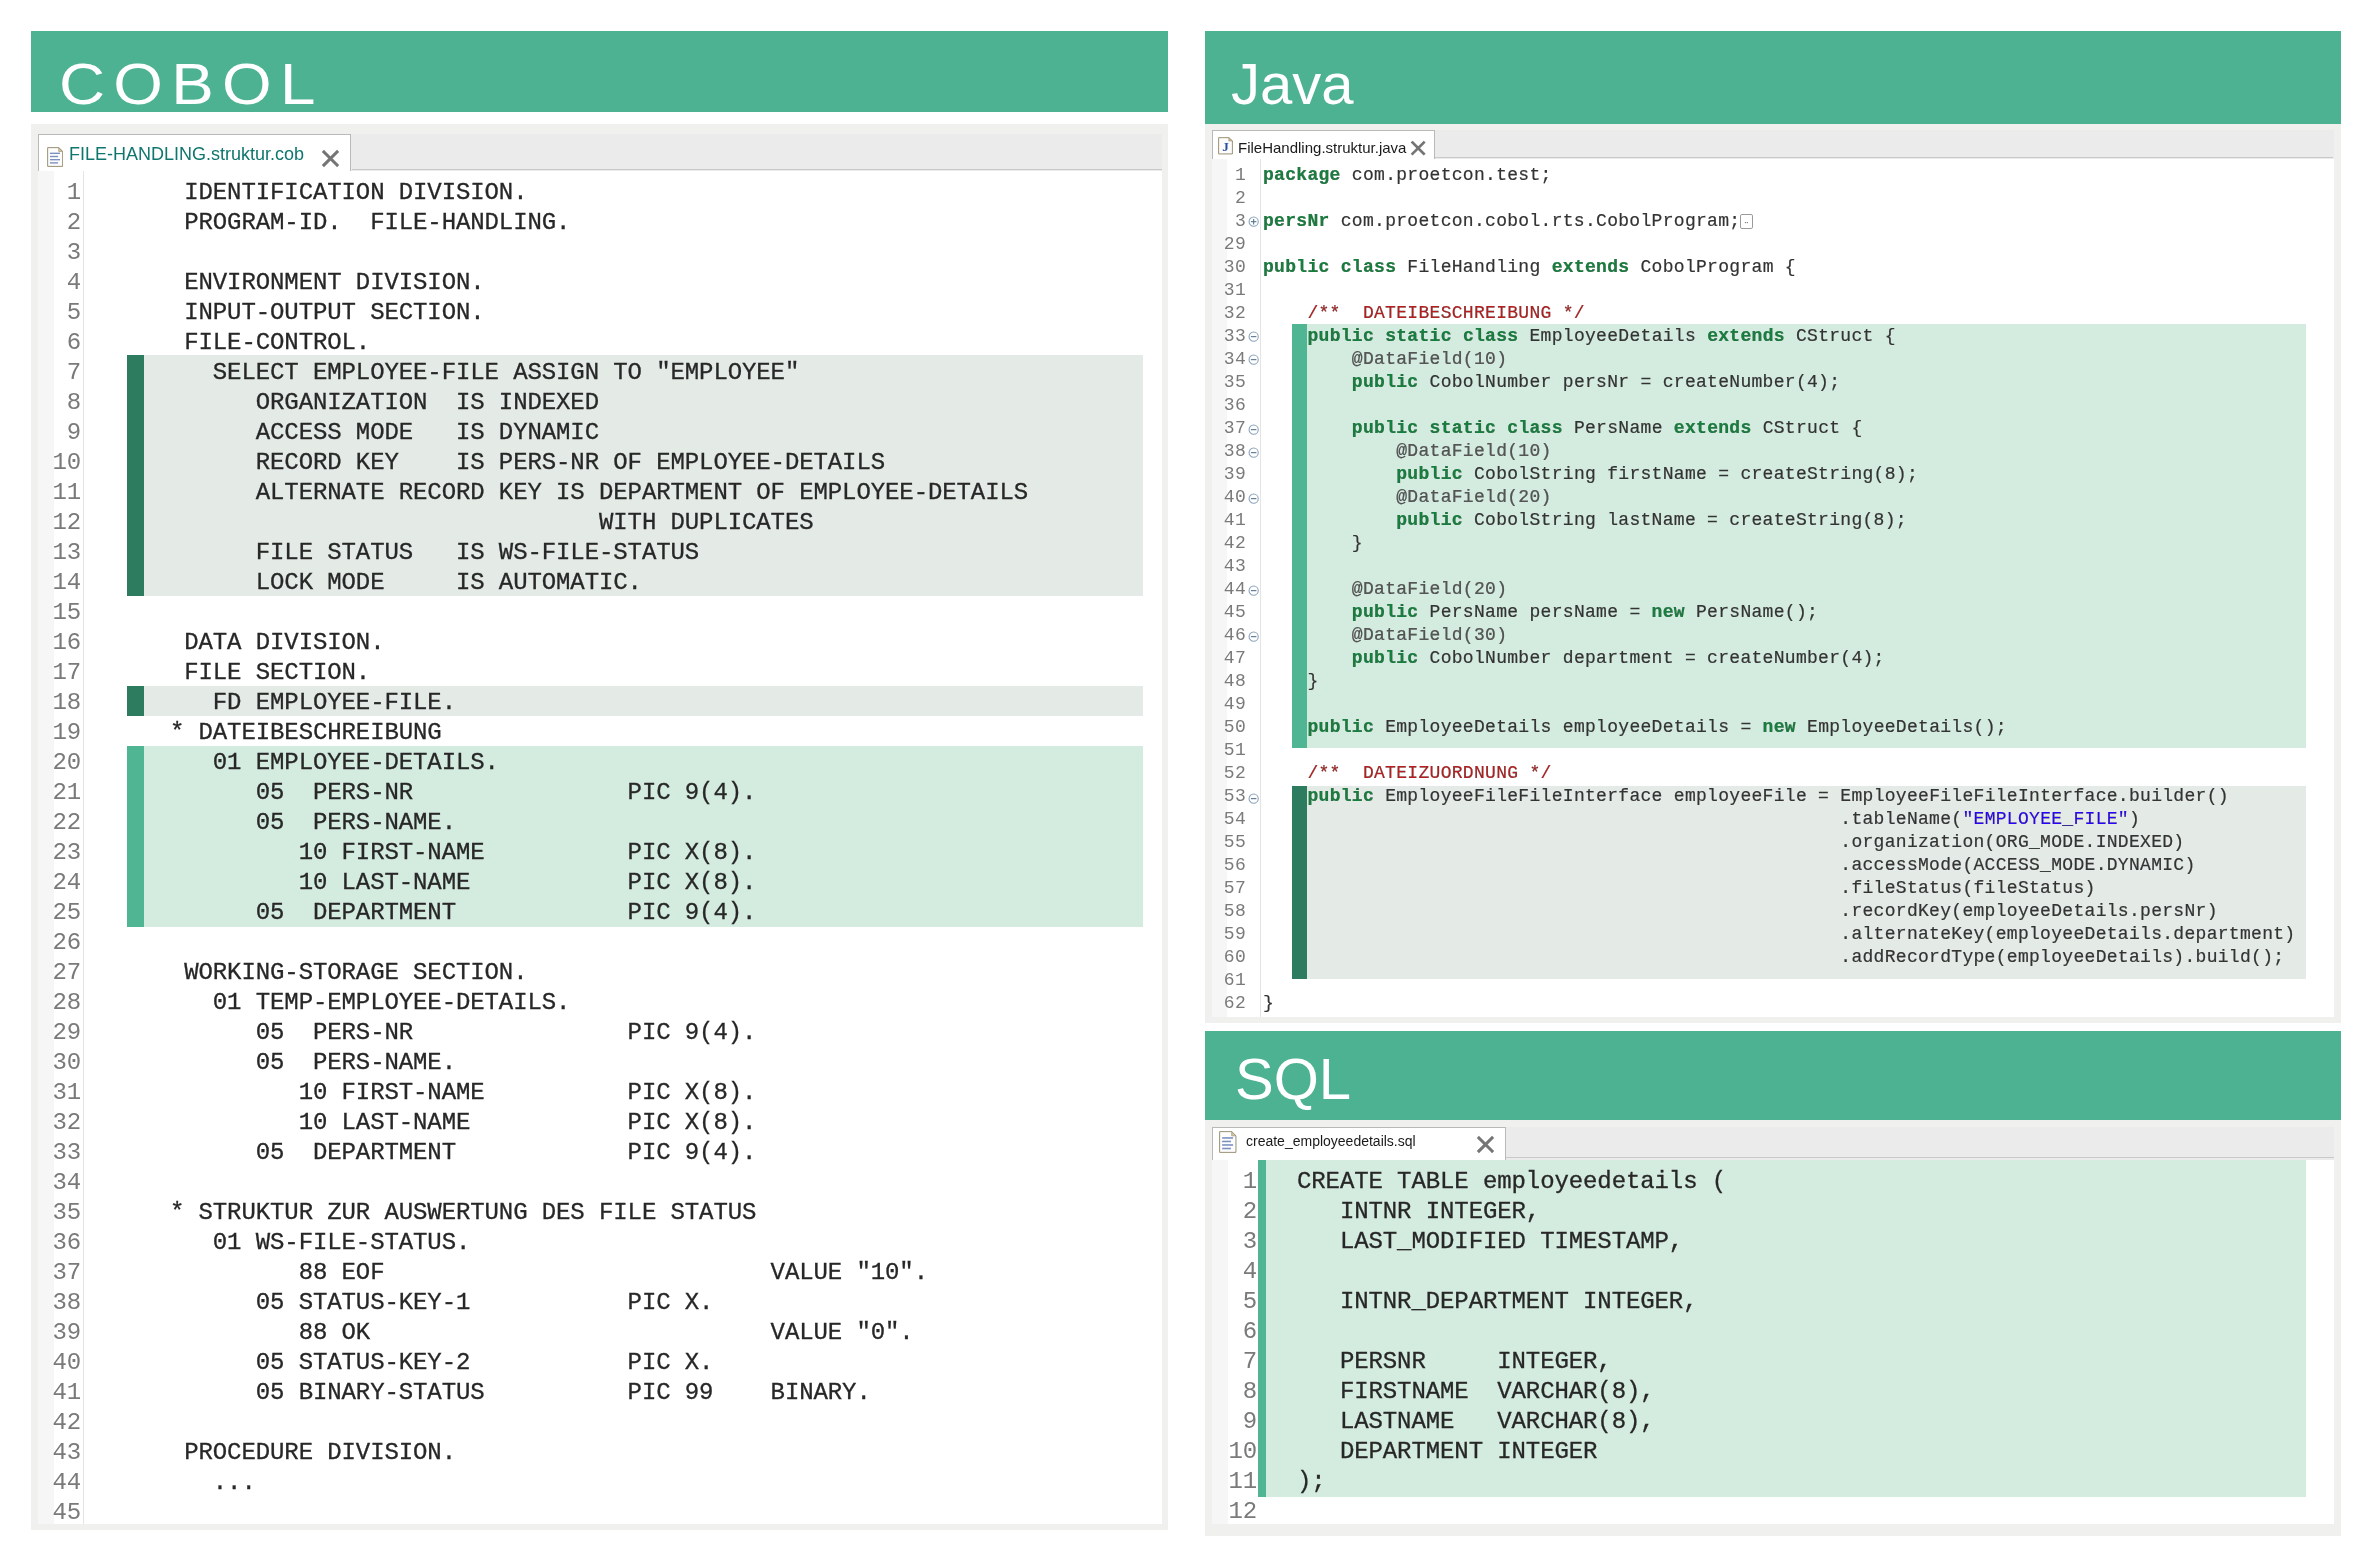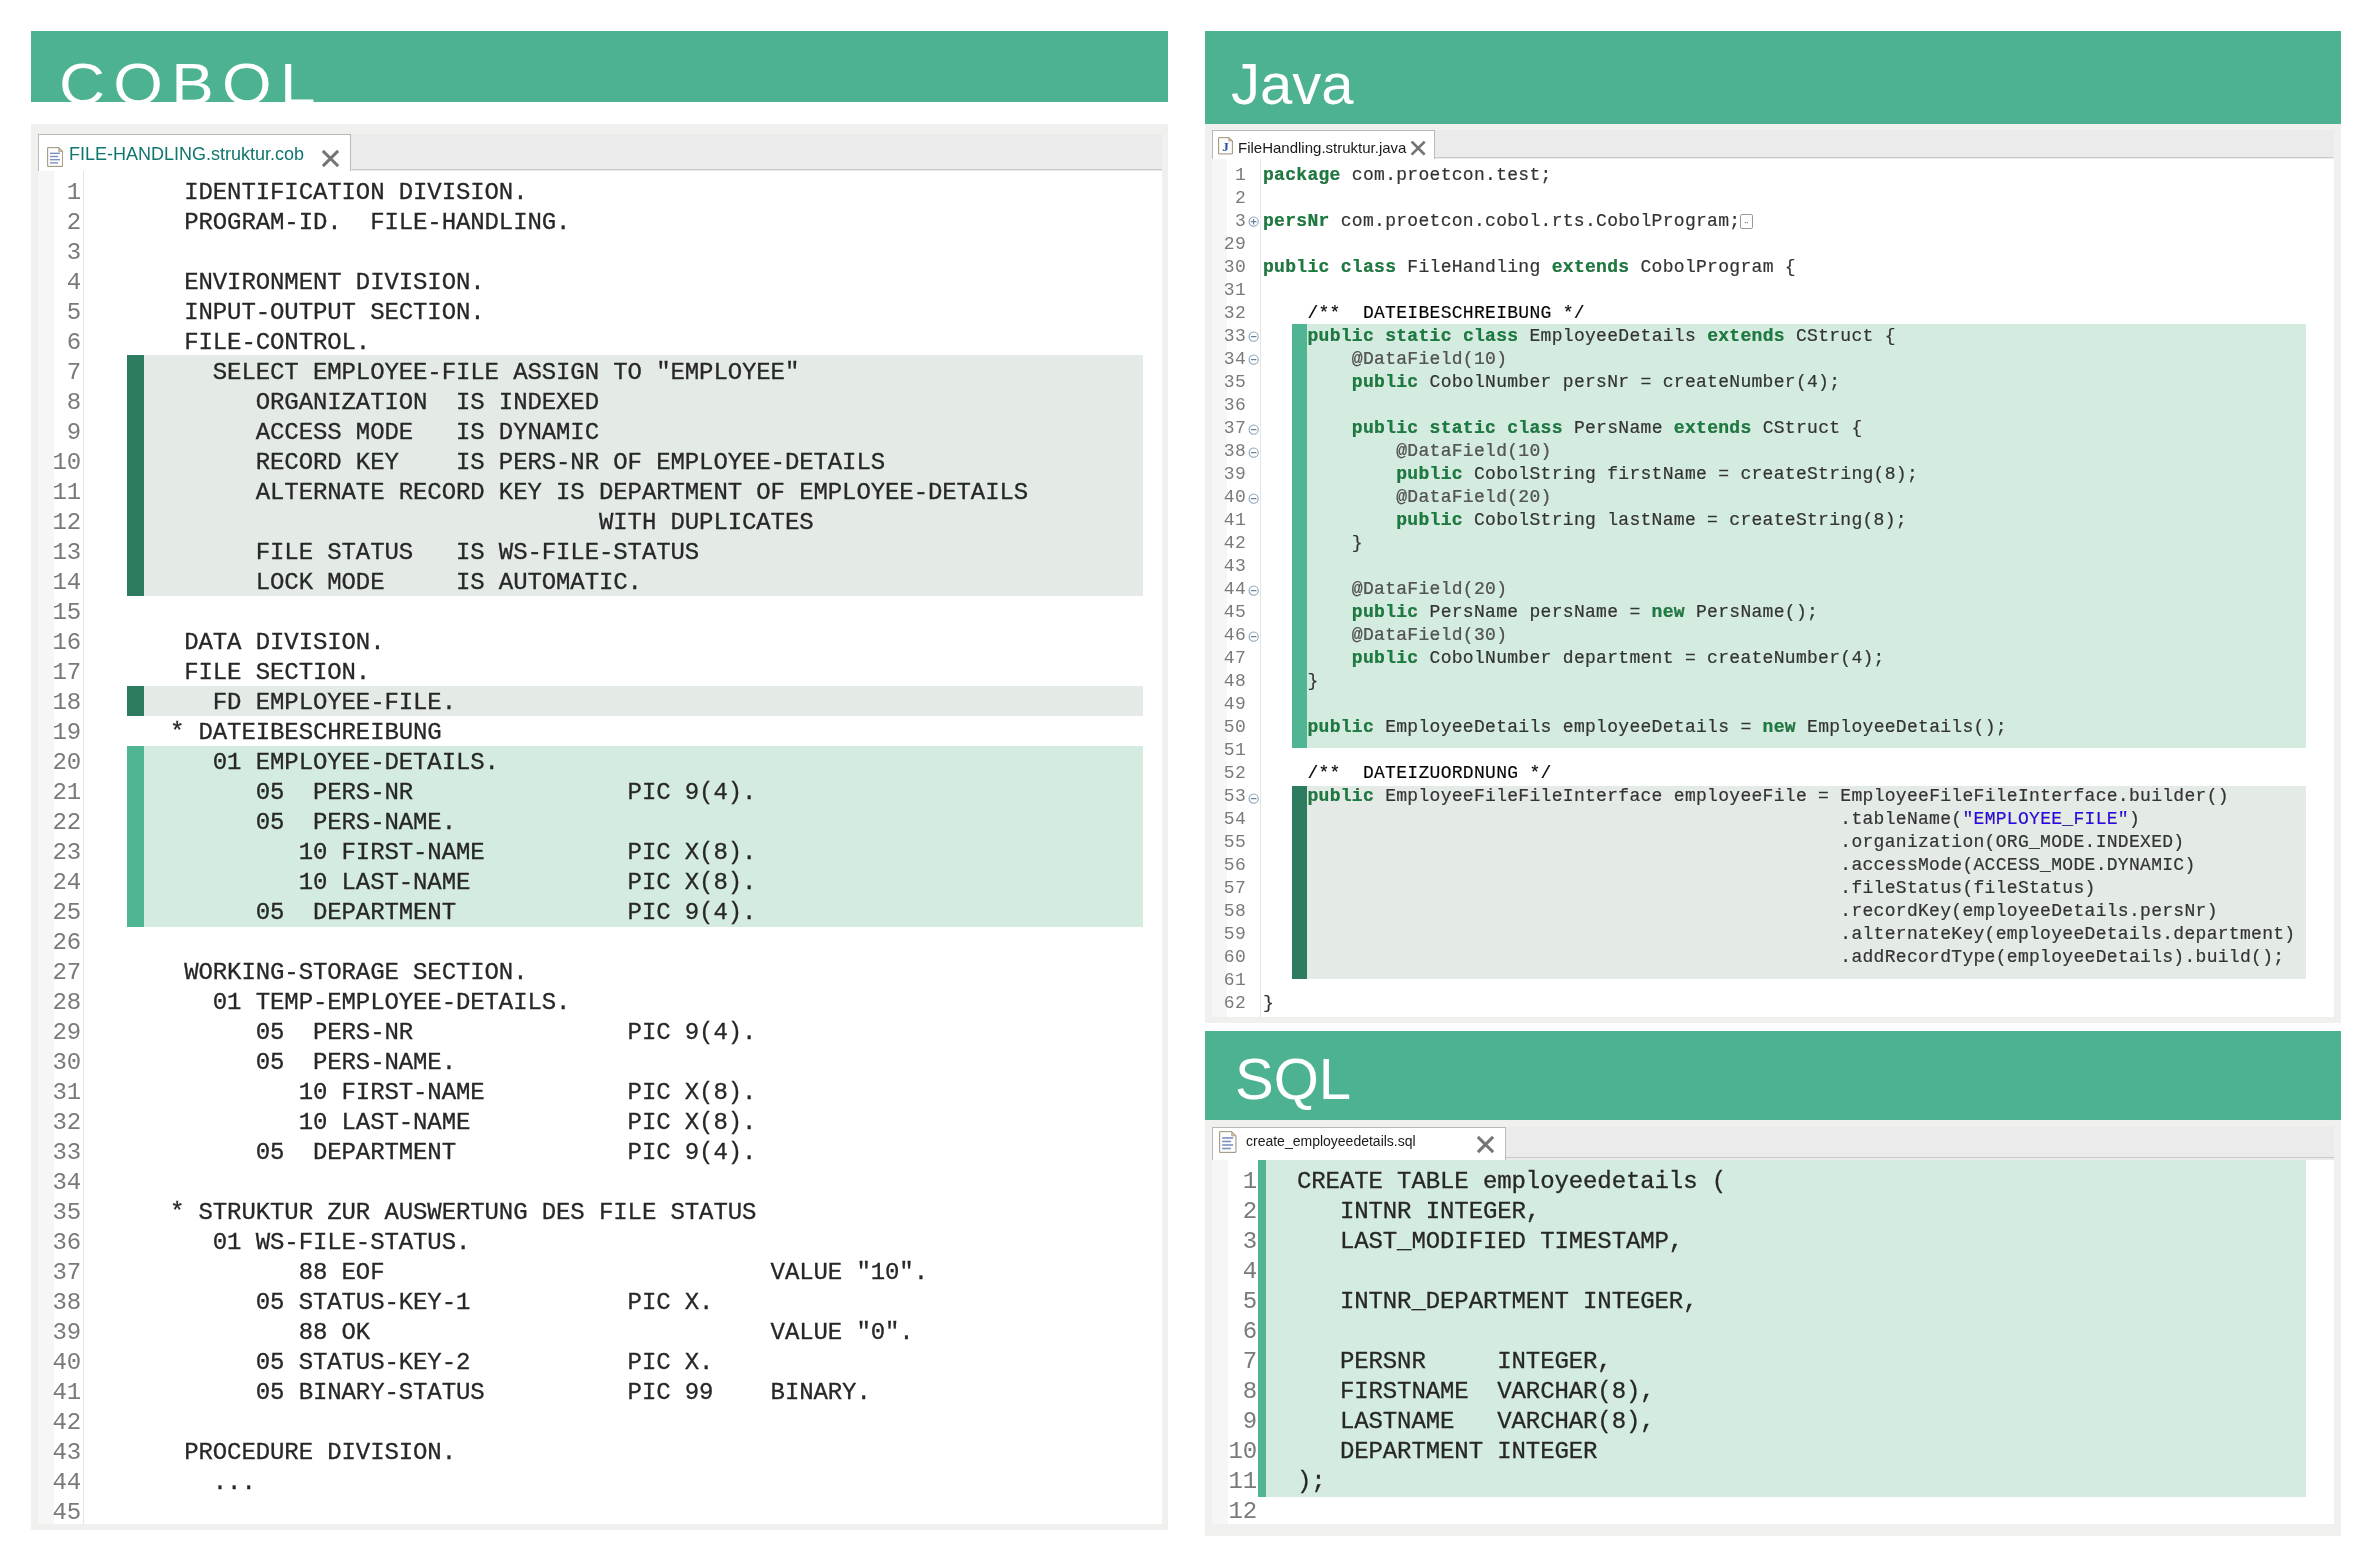--- a/index.html
+++ b/index.html
@@ -8,28 +8,28 @@
 .chrome{background:#f0f0ef;}
 .tabstrip{background:#ebebeb;}
 .tab{background:#fff;border:0.6px solid #b9b9b9;border-bottom:none;}
 .white{background:#fff;}
 .ruler{background:#f6f6f6;}
 pre{font-family:"Liberation Mono",monospace;}
 .jv{color:#333;-webkit-text-stroke:0.2px #333;}
 .num{color:#7a7a7a;text-align:right;}
 .cobtxt{color:#272727;-webkit-text-stroke:0.3px #272727;}
 .k{color:#15803d;font-weight:bold;margin-top:12px;}
-.c{color:#000000;text-align:right;}
+.c{color:#b91c1c;text-align:right;}
 .s{color:#2a00ff;}
 .a{color:#555555;}
 .bar{position:absolute;}
 .fill{position:absolute;}
 .fb{display:inline-block;width:12.5px;height:15px;border:0.9px solid #9a9a9a;border-radius:1.9px;color:#666;font:7px "Liberation Sans",sans-serif;line-height:12.5px;text-align:center;vertical-align:middle;background:#fff;}
 </style></head><body>
-<div class="abs hdr" style="left:31px;top:31px;width:1137px;height:71px;font-size:58px;letter-spacing:7.5px;text-align:right;">
+<div class="abs hdr" style="left:31px;top:31px;width:1137px;height:81px;font-size:58px;letter-spacing:7.5px;text-align:right;">
     <span style="top:19px;left:28px;transform:scaleX(1.1);transform-origin:left;display:inline-block;">COBOL</span>
   </div>
 <div class="abs chrome" style="left:31px;top:124px;width:1137px;height:1406px;"></div>
 <div class="abs tabstrip" style="left:38px;top:134px;width:1124px;height:37px;"></div>
 <div class="abs tab" style="left:38px;top:134px;width:313px;height:37px;"></div>
 <div class="abs" style="left:352px;top:169px;width:810px;height:1.3px;background:#c9c9c9;"></div>
 <div class="abs white" style="left:38px;top:171px;width:1124px;height:1353px;"></div>
 <div class="abs ruler" style="left:38px;top:171px;width:16.3px;height:1353px;"></div>
 <div class="abs" style="left:83px;top:171px;width:0.6px;height:1353px;background:#e4e4e4;"></div>
 <svg class="abs" style="left:47px;top:147px" width="16.3" height="20" viewBox="0 0 26 32">

